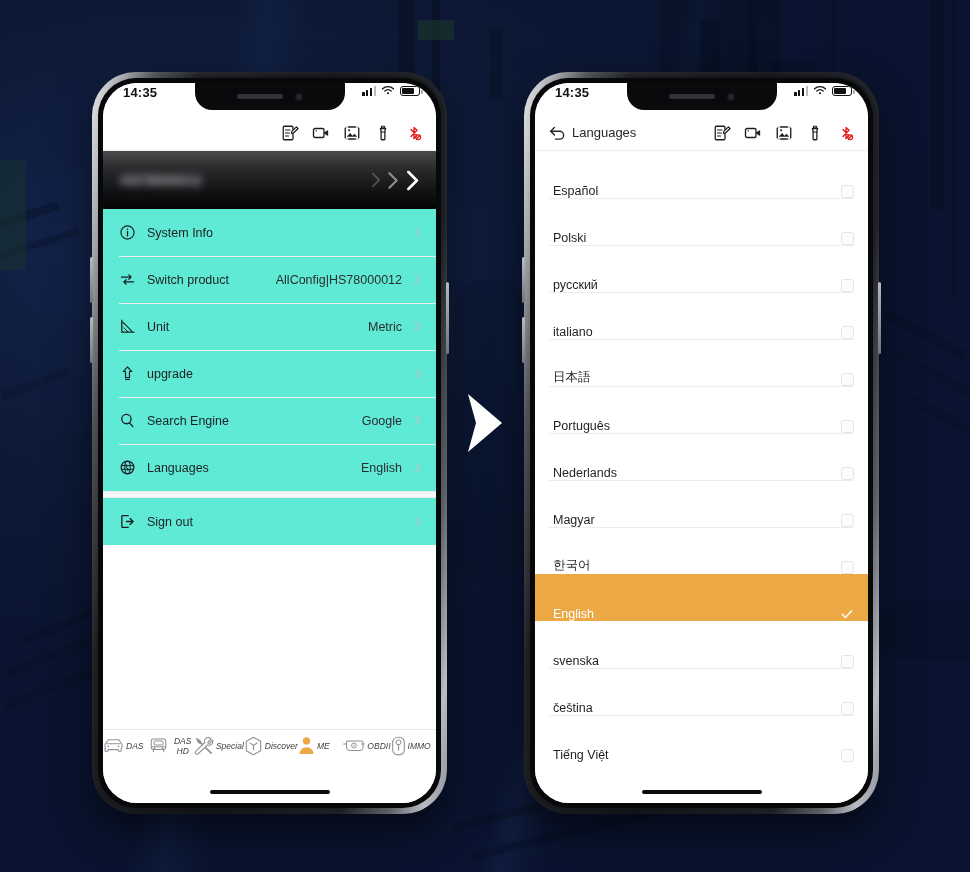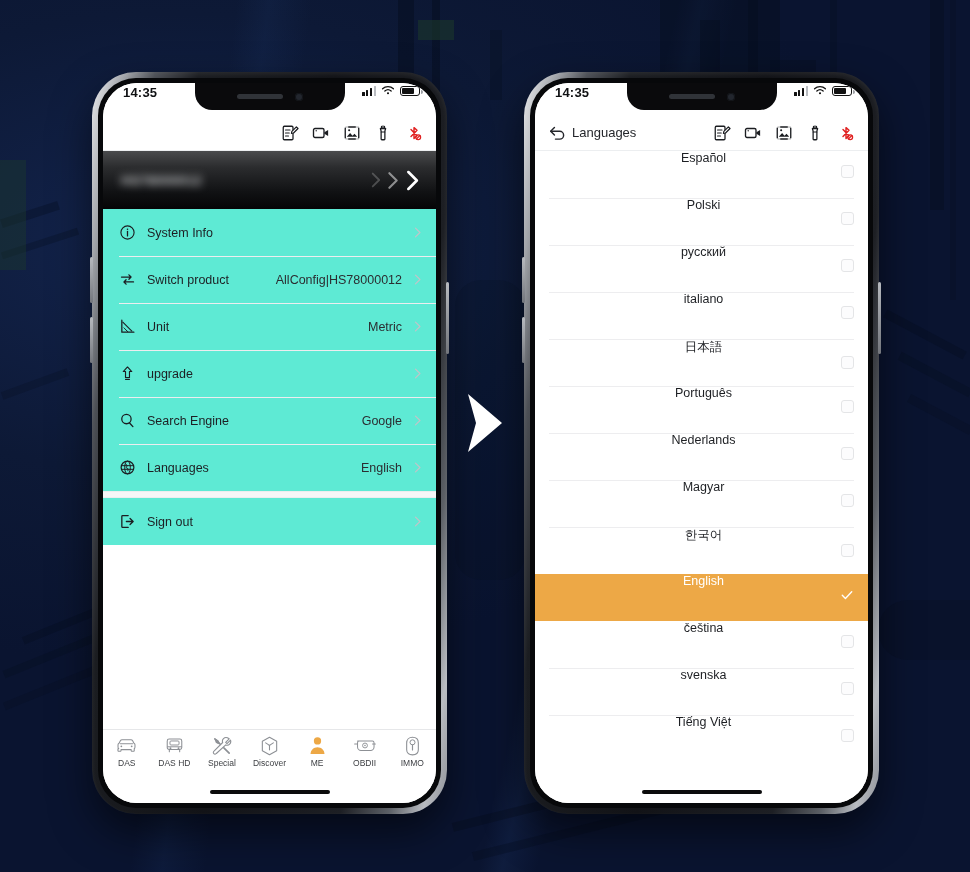--- a/index.html
+++ b/index.html
@@ -136,35 +136,35 @@
   .row .rvalue { margin-left: auto; font-size: 12.5px; color: #2b2d31; padding-right: 9px; }
   .row .rchev { flex: 0 0 auto; }
   .gap { height: 7px; background: #f6f6f7; border-top: 1px solid #ededef; border-bottom: 1px solid #ededef;}
   .filler { background: #fff; flex: 1 1 auto; }
 
   
   .tabbar {
     height: 52px; border-top: 1px solid #e6e7e9; background: #fff;
     display: flex; align-items: flex-start; padding-top: 5px;
   }
-  .tab { flex: 1 1 0; display: flex; flex-direction: column; align-items: center; gap: 2px; }
+  .tab { flex: 1 1 0; display: flex; flex-direction: row; align-items: center; gap: 2px; font-style: italic; }
   .tab .ticonwrap { height: 21px; display:flex; align-items:center; justify-content:center; }
   .tab .tlabel { font-size: 8.5px; line-height: 10px; color: #3c3e42; text-align: center; max-width: 34px; }
   .tab.active .tlabel { color: #3c3e42; }
 
   .homebar {
     height: 22px; background: #fff; display: flex; align-items: center; justify-content: center;
   }
   .homebar i { display:block; width: 120px; height: 4.5px; border-radius: 3px; background: #0b0b0c; }
 
   
   .lang-list { background: #fff; }
   .lang {
-    height: 47px; display: flex; align-items: center;
-    padding: 0 14px 0 18px; position: relative; background: #fff; flex-direction: column;
+    height: 47px; display: flex; align-items: flex-end;
+    padding: 0 14px 0 18px; position: relative; background: #fff;
   }
   .lang + .lang::before {
     content:""; position:absolute; left:14px; right:14px; top:0; height:1px; background:#ededef;
   }
   .lang .lname { font-size: 12.5px; color: #1d1f23; }
   .lang .lbox {
     margin-left:auto; width: 13px; height: 13px; border-radius: 3px;
     border: 1.2px solid #e4e5e7; background: #fcfcfd;
   }
   .lang.selected { background: var(--accent, #eda846); }
@@ -587,25 +587,25 @@
             <span class="lname">한국어</span>
             <span class="lbox"></span>
           </div>
           <div class="lang selected">
             <span class="lname">English</span>
             <svg class="ltick" width="14" height="14" viewBox="0 0 16 16">
               <path d="M2.6 8.4l3.6 3.6 7.2-7.6" stroke="#ffffff" stroke-width="1.6" fill="none" stroke-linecap="round" stroke-linejoin="round"></path>
             </svg>
           </div>
           <div class="lang">
+            <span class="lname">svenska</span>
+            <span class="lbox"></span>
+          </div>
+          <div class="lang">
             <span class="lname">čeština</span>
-            <span class="lbox"></span>
-          </div>
-          <div class="lang">
-            <span class="lname">svenska</span>
             <span class="lbox"></span>
           </div>
           <div class="lang">
             <span class="lname">Tiếng Việt</span>
             <span class="lbox"></span>
           </div>
         </div>
 
       <div class="filler"></div>
       <div class="homebar">

